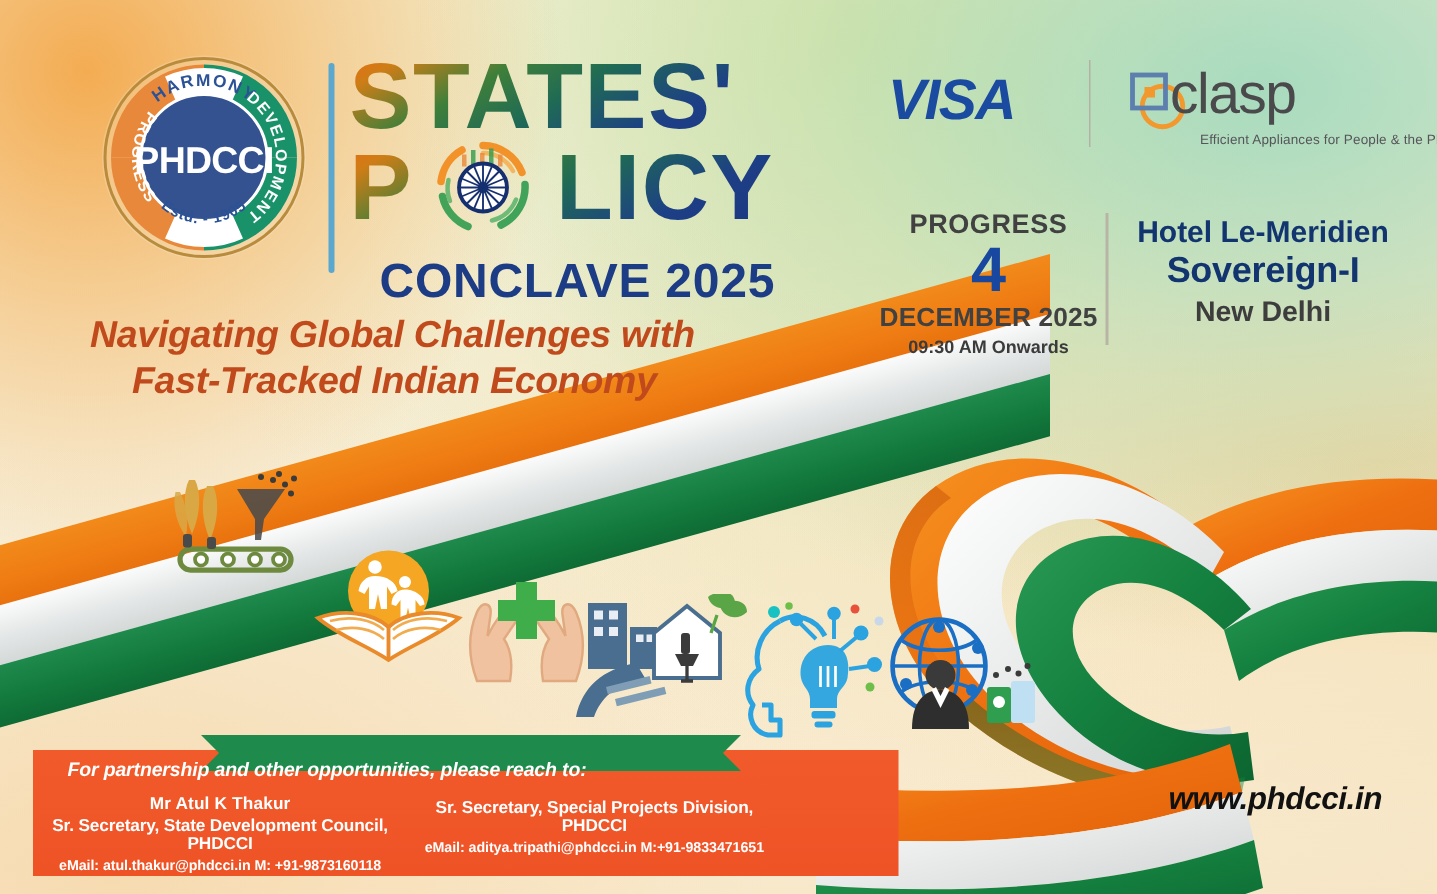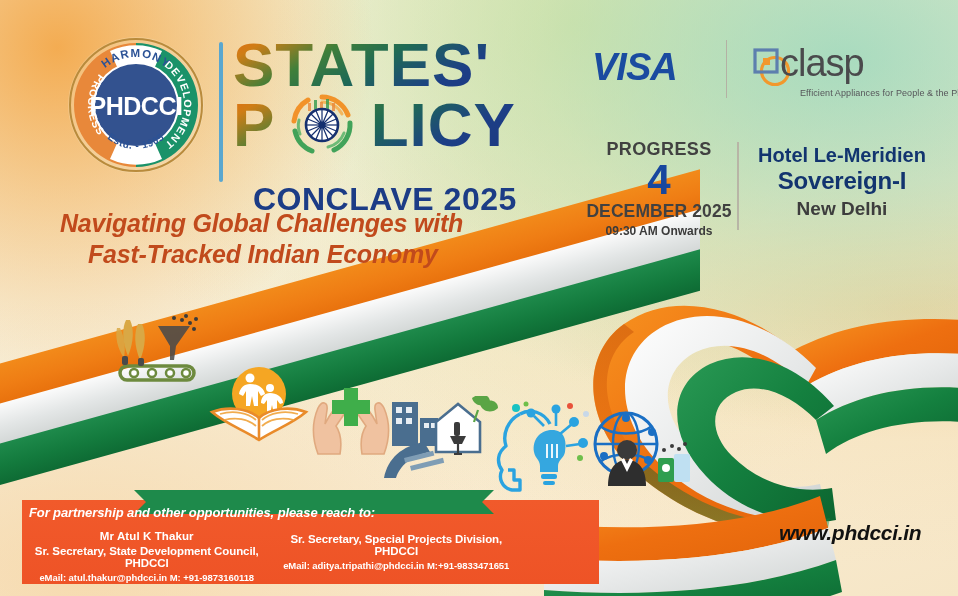--- a/index.html
+++ b/index.html
@@ -55,21 +55,21 @@
   }
   #t-states { font-size:62px; }
   #t-policy { font-size:62px; position:relative; }
   #t-policy .pfix { letter-spacing:1px; }
   #chakra-wrap {
     display:inline-block; width:64px; height:64px; position:relative;
     vertical-align:-11px; margin:0 -2px;
   }
   #t-conclave {
     font-size:32px; font-weight:bold; color:#1c3c86; letter-spacing:0.5px;
-    margin:24px 0 0 20px;
+    margin:12px 0 0 20px;
   }
 
   
   #tagline {
     position:absolute; left:60px; top:208px; width:470px;
     font-size:25px; font-weight:bold; font-style:italic;
     color:#c14a1c; line-height:1.22; letter-spacing:-0.2px;
   }
   #tagline .l2 { margin-left:28px; display:block; }
 
@@ -121,21 +121,21 @@
     position:absolute; left:22px; top:500px; width:577px; height:84px;
     background:linear-gradient(180deg,#f15a2b 0%,#ee5326 100%);
   }
   #footer-ribbon {
     position:absolute; left:112px; top:-10px; width:360px; height:24px;
   }
   #footer-ribbon-text {
     position:absolute; left:0; top:0; width:360px; height:24px;
     display:flex; align-items:center; justify-content:center;
     font-size:13px; font-weight:bold; font-style:italic; color:#ffffff;
-    letter-spacing:-0.1px; z-index:2;
+    letter-spacing:-0.1px; z-index:2;padding-left:16px;
   }
   #contacts {
     position:absolute; left:0; top:30px; width:499px;
     display:flex;
   }
   .contact { flex:1; text-align:center; color:#ffffff; }
   .c-name { font-size:11.5px; font-weight:bold; letter-spacing:0.1px; }
   .c-role { font-size:11.5px; font-weight:bold; margin-top:3px; letter-spacing:-0.1px; }
   .c-mail { font-size:9.5px; font-weight:bold; margin-top:3px; letter-spacing:-0.05px; }
 

